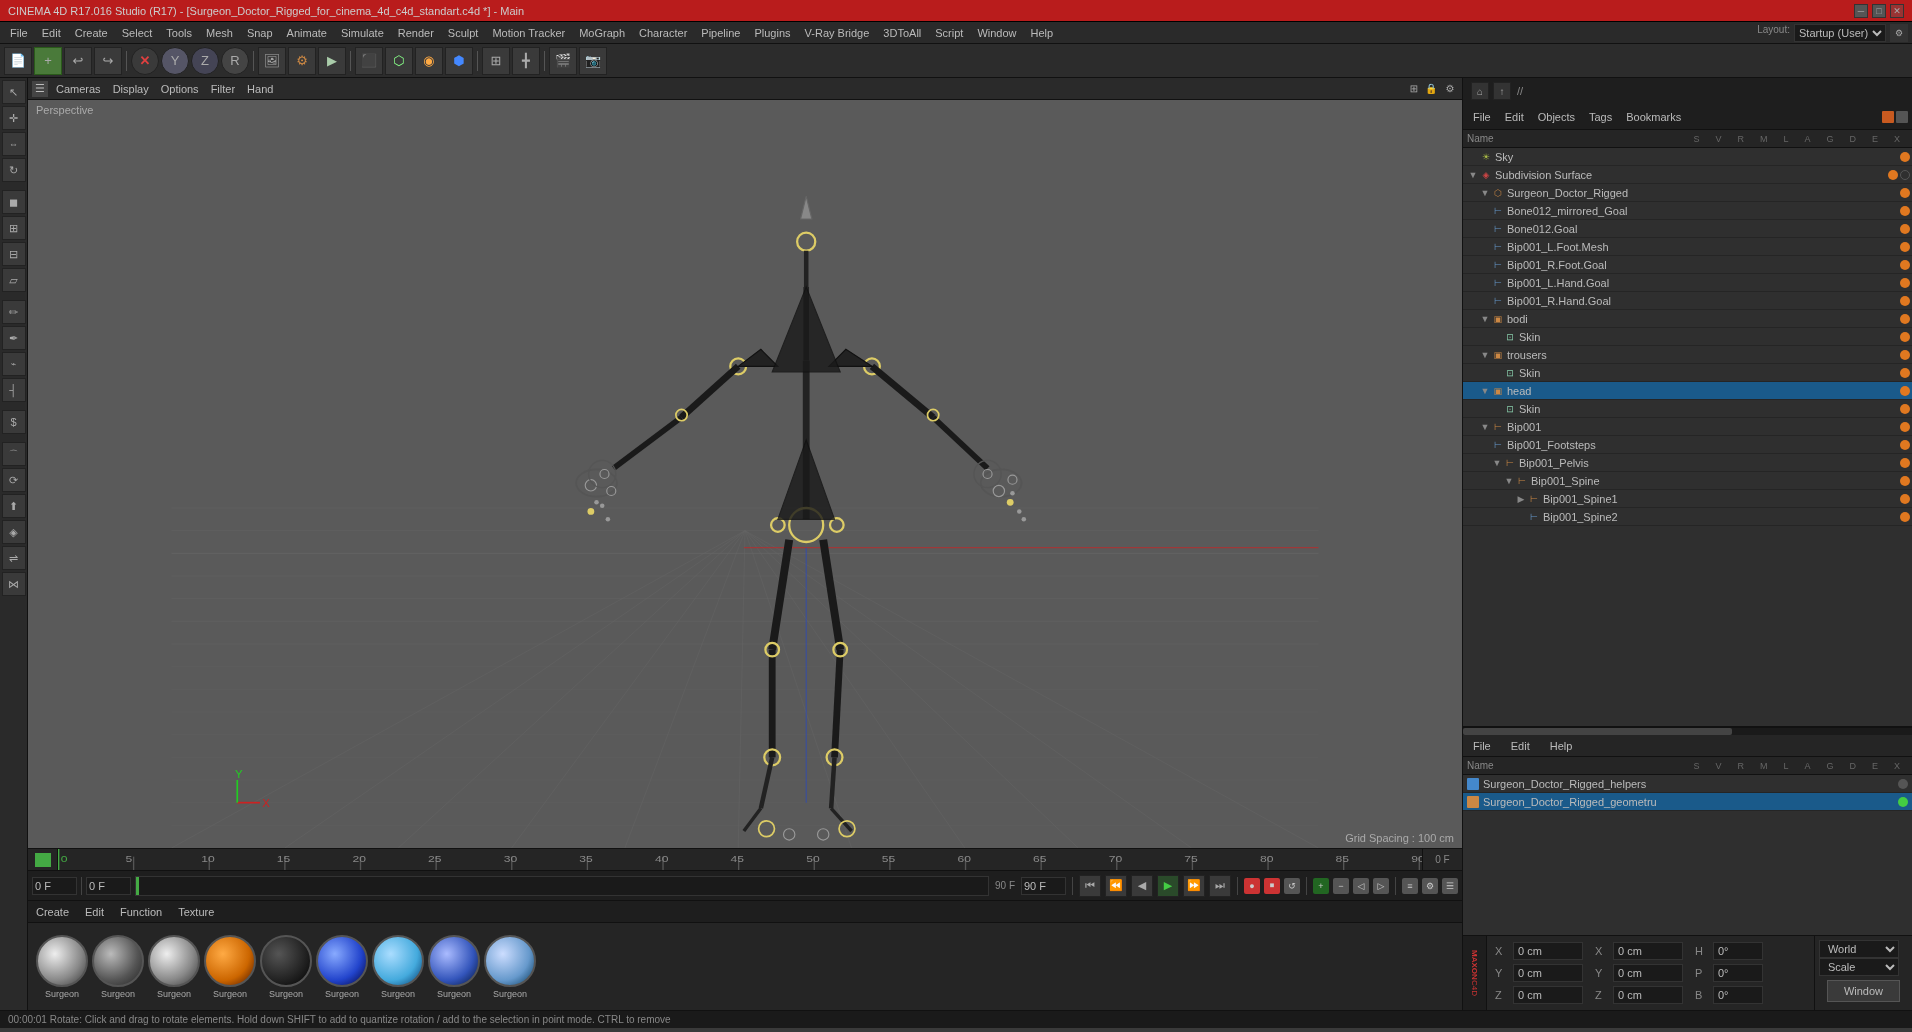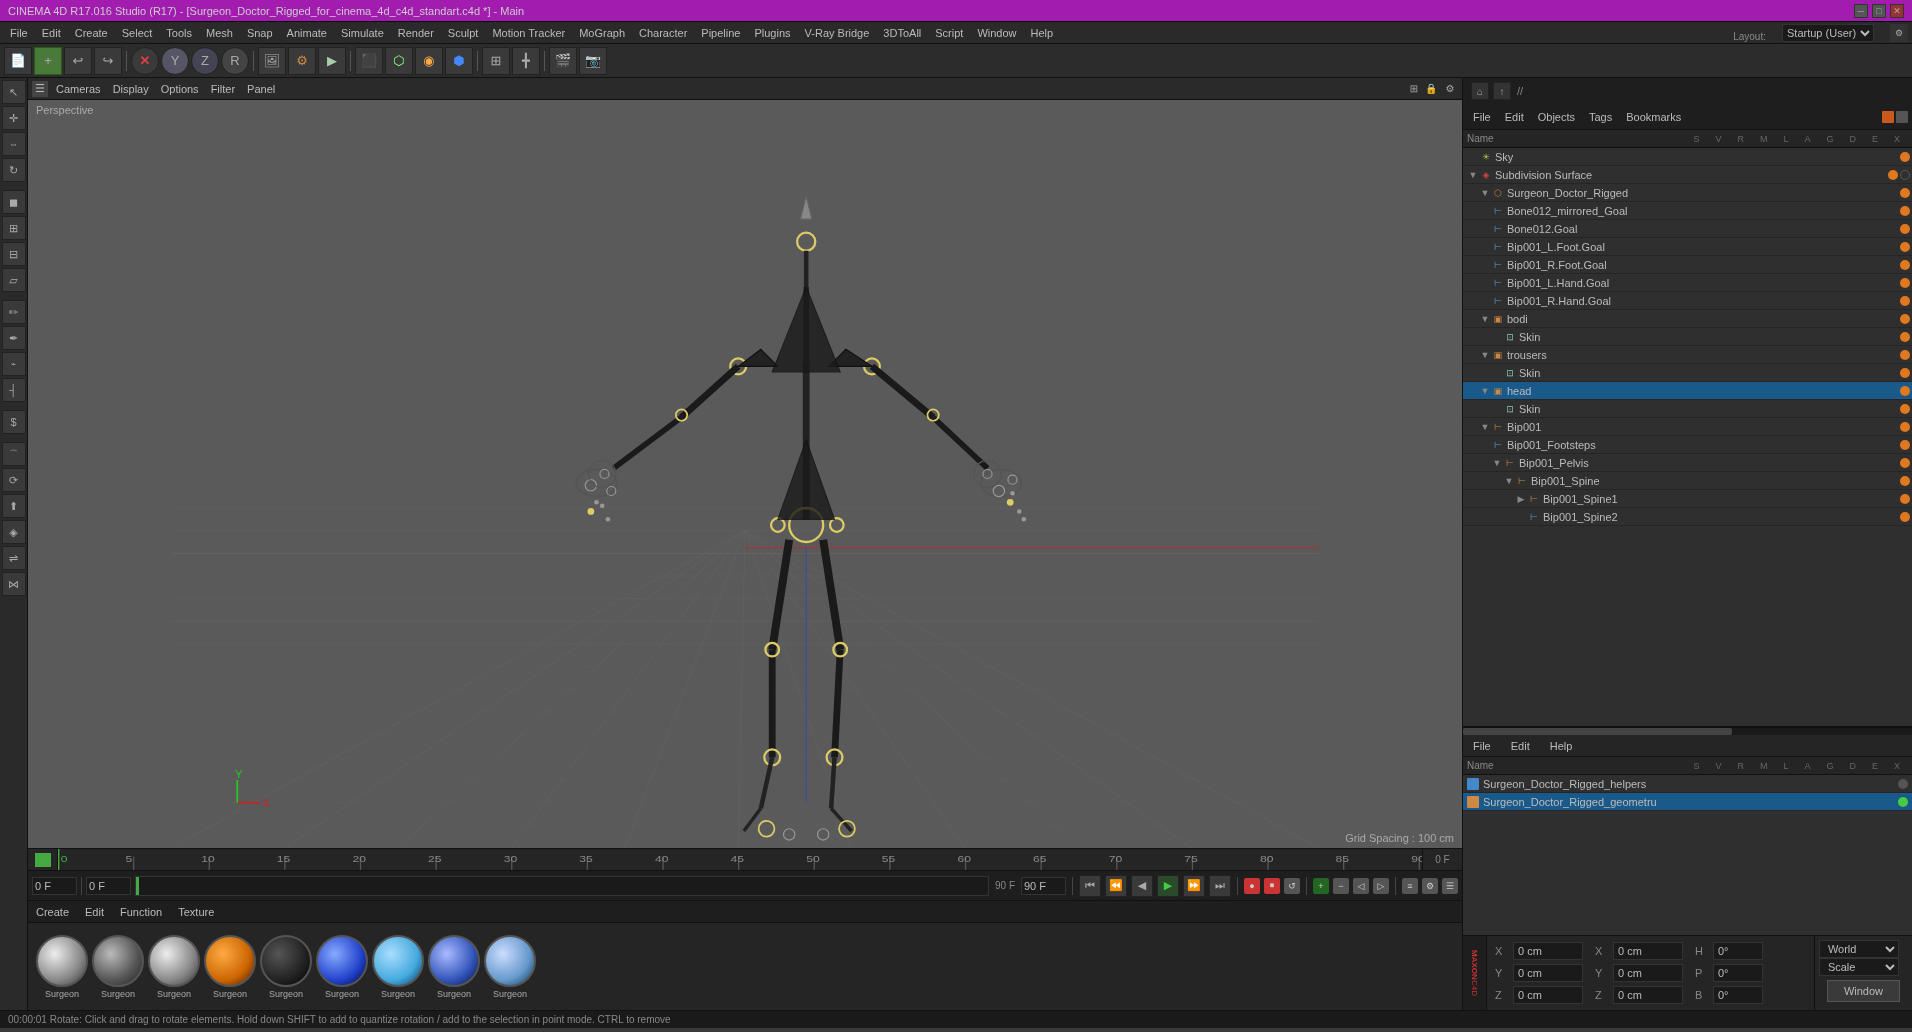--- a/index.html
+++ b/index.html
@@ -1,19 +1,19 @@
 <!DOCTYPE html>
 <html><head>
   <meta charset="utf-8">
   <style>
     * { margin: 0; padding: 0; box-sizing: border-box; }
     body { width: 1912px; height: 1032px; background: #3a3a3a; font-family: Arial, sans-serif; font-size: 11px; color: #ccc; overflow: hidden; }
     
     
-    #titlebar { width: 100%; height: 22px; background: #a21caf; display: flex; align-items: center; justify-content: space-between; padding: 0 8px; border-bottom: 1px solid #000; }
+    #titlebar { width: 100%; height: 22px; background: #b91c1c; display: flex; align-items: center; justify-content: space-between; padding: 0 8px; border-bottom: 1px solid #000; }
     #titlebar-controls { display: flex; gap: 4px; }
     .title-btn { width: 14px; height: 14px; background: #555; border: 1px solid #333; cursor: pointer; display: flex; align-items: center; justify-content: center; font-size: 9px; color: #aaa; }
     
     
     #menubar { width: 100%; height: 22px; background: #2a2a2a; display: flex; align-items: center; padding: 0 4px; border-bottom: 1px solid #111; gap: 2px; }
     .menu-item { padding: 2px 6px; color: #bbb; cursor: pointer; font-size: 11px; }
     
     
     #toolbar { width: 100%; height: 34px; background: #2c2c2c; display: flex; align-items: center; padding: 0 4px; border-bottom: 1px solid #111; gap: 2px; }
     .toolbar-btn { width: 28px; height: 28px; background: #3a3a3a; border: 1px solid #222; cursor: pointer; display: flex; align-items: center; justify-content: center; color: #aaa; font-size: 13px; }
@@ -173,21 +173,21 @@
   <span class="menu-item">Motion Tracker</span>
   <span class="menu-item">MoGraph</span>
   <span class="menu-item">Character</span>
   <span class="menu-item">Pipeline</span>
   <span class="menu-item">Plugins</span>
   <span class="menu-item">V-Ray Bridge</span>
   <span class="menu-item">3DToAll</span>
   <span class="menu-item">Script</span>
   <span class="menu-item">Window</span>
   <span class="menu-item">Help</span>
-  <div style="margin-left:auto; display:flex; align-items:flex-end; gap:16px;">
+  <div style="margin-left:auto; display:flex; align-items:flex-start; gap:4px;">
     <span style="font-size:10px; color:#888;">Layout:</span>
     <select style="background:#1a1a1a; border:1px solid #333; color:#bbb; font-size:11px; height:18px;">
       <option>Startup (User)</option>
     </select>
     <div class="title-btn" style="width:18px;height:18px;background:#333;">⚙</div>
   </div>
 </div>
 
 <div id="toolbar">
 
@@ -248,21 +248,21 @@
   </div>
 
   <div id="viewport-area">
 
     <div id="viewport-toolbar">
       <div class="vp-btn" style="width:16px; height:16px; background:#444; display:flex; align-items:center; justify-content:center;">☰</div>
       <div class="vp-btn">Cameras</div>
       <div class="vp-btn">Display</div>
       <div class="vp-btn">Options</div>
       <div class="vp-btn">Filter</div>
-      <div class="vp-btn">Panel</div>
+      <div class="vp-btn">Hand</div>
       <div id="icons-row">
         <div class="icon-sm">⊞</div>
         <div class="icon-sm">🔒</div>
         <div class="icon-sm">⚙</div>
       </div>
     </div>
 
     <div id="viewport" class="viewport-bg">
       <span id="viewport-label">Perspective</span>
       <span id="grid-spacing">Grid Spacing : 100 cm</span>
@@ -627,21 +627,21 @@
           <span class="tree-label">Bone012.Goal</span>
           <div class="tree-dots">
             <div class="dot dot-orange"></div>
           </div>
         </div>
 
         <div class="tree-item">
           <span class="tree-indent"></span>
           <span class="tree-indent"></span>
           <span class="tree-icon" style="color:#6699cc;">⊢</span>
-          <span class="tree-label">Bip001_L.Foot.Goal</span>
+          <span class="tree-label">Bip001_L.Foot.Mesh</span>
           <div class="tree-dots">
             <div class="dot dot-orange"></div>
           </div>
         </div>
 
         <div class="tree-item">
           <span class="tree-indent"></span>
           <span class="tree-indent"></span>
           <span class="tree-icon" style="color:#6699cc;">⊢</span>
           <span class="tree-label">Bip001_R.Foot.Goal</span>

